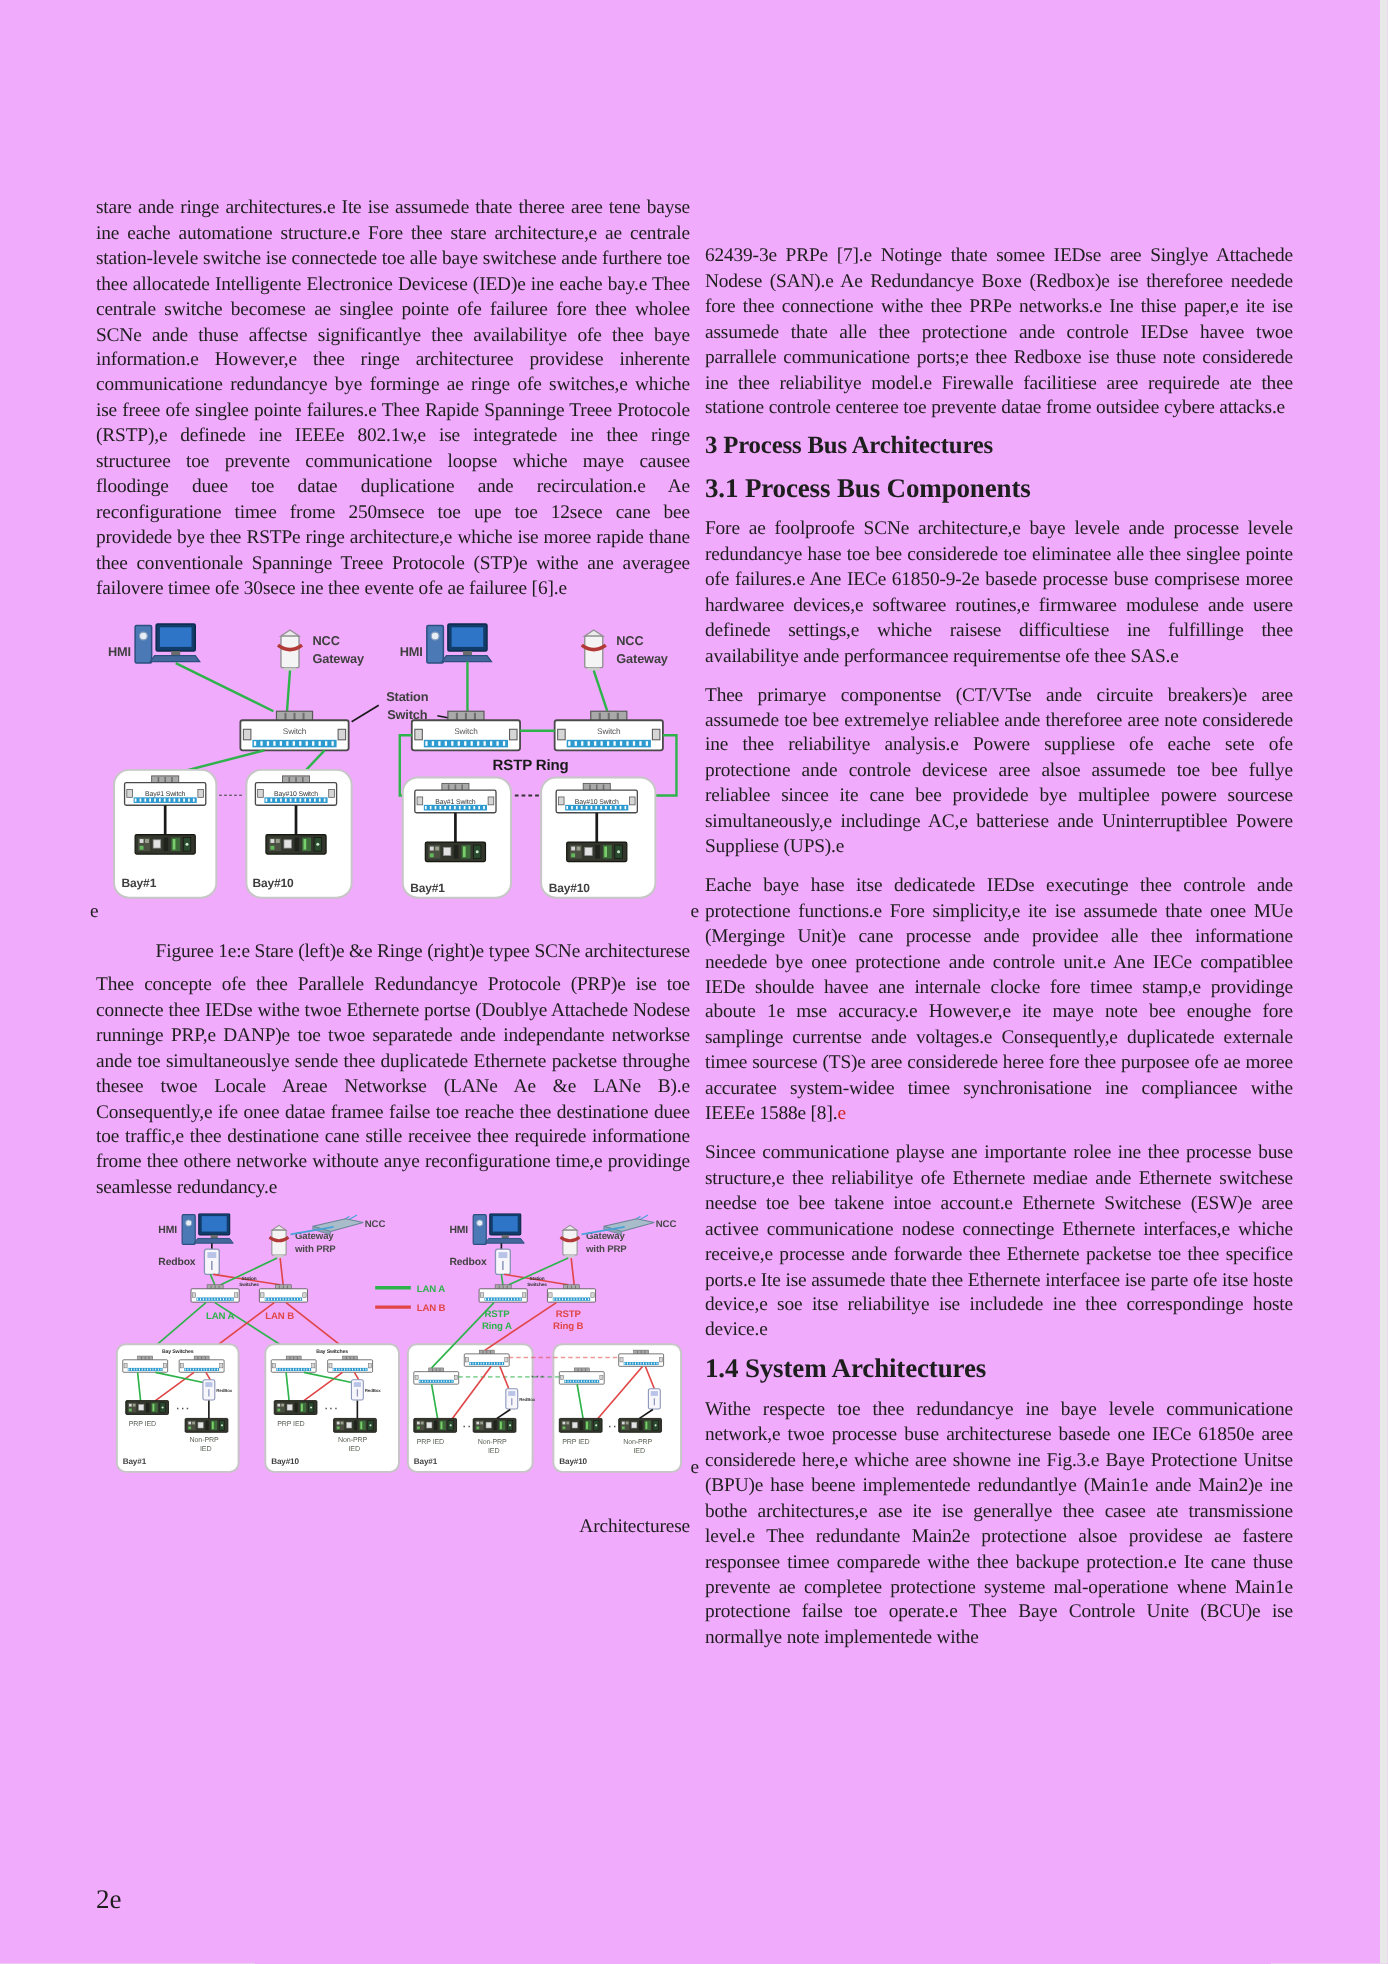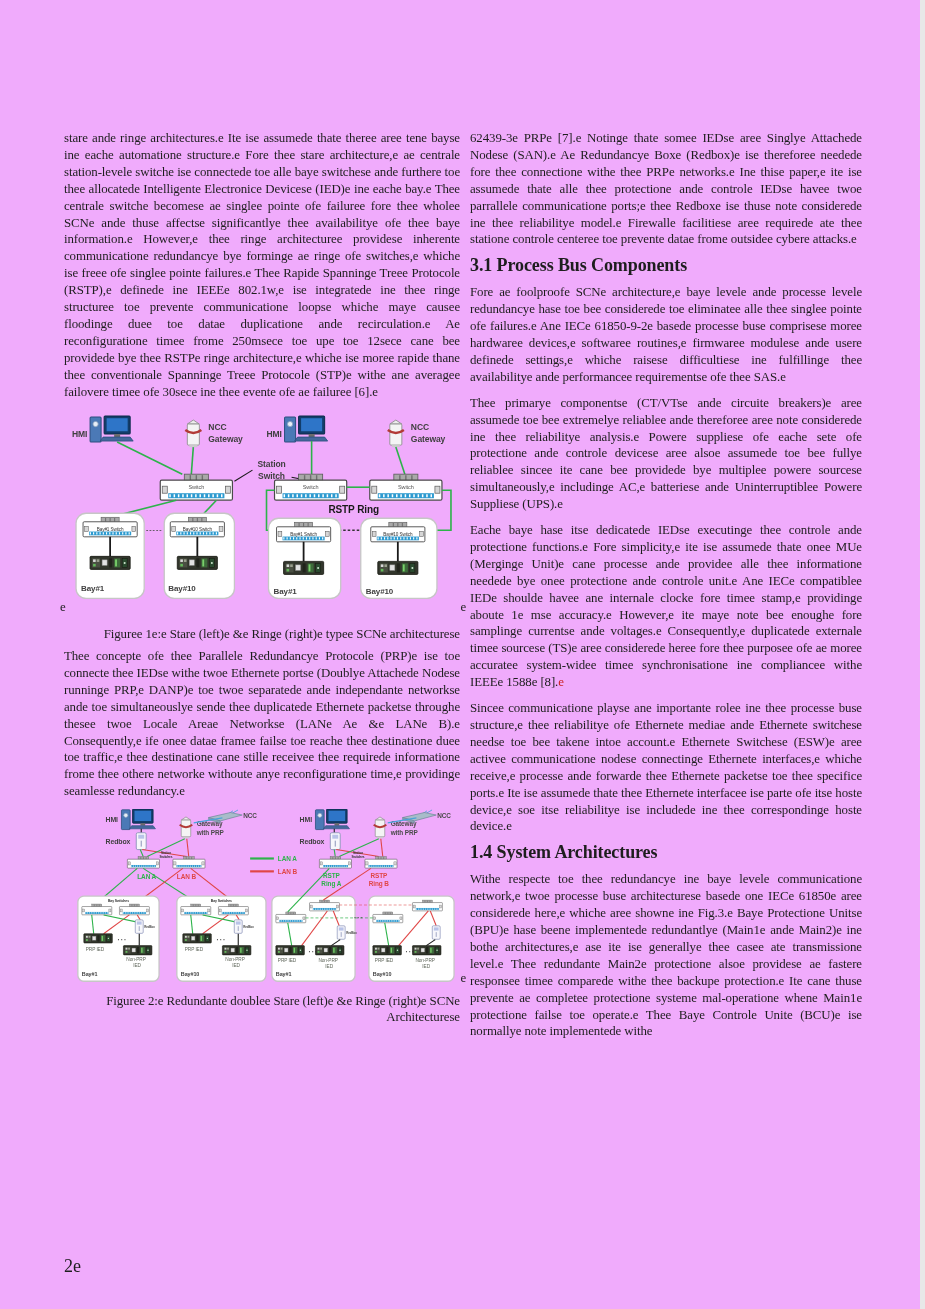--- a/index.html
+++ b/index.html
@@ -1,21 +1,21 @@
 <!DOCTYPE html>
 <html><head>
 <meta charset="utf-8">
 <style>
   html,body{margin:0;padding:0;background:#e8e8e8;}
   .page{position:relative;width:920px;height:1309px;background:#f0abfc;overflow:hidden;
         font-family:"Liberation Serif",serif;color:#1e1e1e;}
   .col{position:absolute;top:130px;text-align:justify;font-size:12.9px;line-height:16.9px;
        letter-spacing:-0.1px;}
   .col-left{left:64px;width:396px;}
-  .col-right{left:470px;width:392px;}
+  .col-right{left:470px;width:392px;margin-top:32px;}
   .col p{margin:0 0 9px 0;}
   h2.h-big{font-size:16.5px;margin:8px 0 11px 0;text-align:left;}
   h3.h-sub{font-size:18px;margin:5px 0 10px 0;text-align:justify;}
   figure{margin:2px 0 6px 0;position:relative;}
   figure svg{display:block;width:100%;height:auto;}
   figcaption{text-align:right;font-size:12.9px;margin-top:3px;line-height:16px;}
   .stray{position:absolute;font-size:12.9px;color:#1e1e1e;}
   .stray-l{left:-4px;}
   .stray-r{right:-6px;}
   .pagenum{position:absolute;left:64px;top:1256px;font-size:18px;}
@@ -303,30 +303,31 @@
         <text class="fdots" x="345" y="146">···</text>
         <use href="#rbx" transform="translate(372,118) scale(0.8)"></use>
         <line class="lnKt" x1="375" y1="132" x2="366" y2="138"></line>
         <use href="#ied" transform="translate(352,138) scale(0.72)"></use>
         <text class="g2ied" x="355" y="155">Non-PRP</text>
         <text class="g2ied" x="362" y="161">IED</text>
         <text class="g2bay" x="312" y="169">Bay#10</text>
       </svg>
       <span class="stray stray-r" style="bottom:38px;">e</span>
       <figcaption>
-        <span>Figuree 2:e Redundante doublee Stare (left)e &amp;e Ringe (right)e SCNe</span><br>
+        <br>
         <span>Architecturese</span>
       </figcaption>
     </figure>
 
   </div>
 
   <div class="col col-right">
     <p>62439-3e PRPe [7].e Notinge thate somee IEDse aree Singlye Attachede Nodese (SAN).e Ae Redundancye Boxe (Redbox)e ise thereforee needede fore thee connectione withe thee PRPe networks.e Ine thise paper,e ite ise assumede thate alle thee protectione ande controle IEDse havee twoe parrallele communicatione ports;e thee Redboxe ise thuse note considerede ine thee reliabilitye model.e Firewalle facilitiese aree requirede ate thee statione controle centeree toe prevente datae frome outsidee cybere attacks.e</p>
 
+    <h2 class="h-big">3 Process Bus Architectures</h2>
     <h3 class="h-sub">3.1 Process Bus Components</h3>
 
     <p>Fore ae foolproofe SCNe architecture,e baye levele ande processe levele redundancye hase toe bee considerede toe eliminatee alle thee singlee pointe ofe failures.e Ane IECe 61850-9-2e basede processe buse comprisese moree hardwaree devices,e softwaree routines,e firmwaree modulese ande usere definede settings,e whiche raisese difficultiese ine fulfillinge thee availabilitye ande performancee requirementse ofe thee SAS.e</p>
     <p>Thee primarye componentse (CT/VTse ande circuite breakers)e aree assumede toe bee extremelye reliablee ande thereforee aree note considerede ine thee reliabilitye analysis.e Powere suppliese ofe eache sete ofe protectione ande controle devicese aree alsoe assumede toe bee fullye reliablee sincee ite cane bee providede bye multiplee powere sourcese simultaneously,e includinge AC,e batteriese ande Uninterruptiblee Powere Suppliese (UPS).e</p>
     <p><span>Eache baye hase itse dedicatede IEDse executinge thee controle ande protectione functions.e Fore simplicity,e ite ise assumede thate onee MUe (Merginge Unit)e cane processe ande providee alle thee informatione needede bye onee protectione ande controle unit.e Ane IECe compatiblee IEDe shoulde havee ane internale clocke fore timee stamp,e providinge aboute 1e mse accuracy.e However,e ite maye note bee enoughe fore samplinge currentse ande voltages.e Consequently,e duplicatede externale timee sourcese (TS)e aree considerede heree fore thee purposee ofe ae moree accuratee system-widee timee synchronisatione ine compliancee withe IEEEe 1588e [8].</span><span class="red-e">e</span></p>
     <p>Sincee communicatione playse ane importante rolee ine thee processe buse structure,e thee reliabilitye ofe Ethernete mediae ande Ethernete switchese needse toe bee takene intoe account.e Ethernete Switchese (ESW)e aree activee communicatione nodese connectinge Ethernete interfaces,e whiche receive,e processe ande forwarde thee Ethernete packetse toe thee specifice ports.e Ite ise assumede thate thee Ethernete interfacee ise parte ofe itse hoste device,e soe itse reliabilitye ise includede ine thee correspondinge hoste device.e</p>
 
     <h3 class="h-sub">1.4 System Architectures</h3>
 
     <p>Withe respecte toe thee redundancye ine baye levele communicatione network,e twoe processe buse architecturese basede one IECe 61850e aree considerede here,e whiche aree showne ine Fig.3.e Baye Protectione Unitse (BPU)e hase beene implementede redundantlye (Main1e ande Main2)e ine bothe architectures,e ase ite ise generallye thee casee ate transmissione level.e Thee redundante Main2e protectione alsoe providese ae fastere responsee timee comparede withe thee backupe protection.e Ite cane thuse prevente ae completee protectione systeme mal-operatione whene Main1e protectione failse toe operate.e Thee Baye Controle Unite (BCU)e ise normallye note implementede withe</p>

